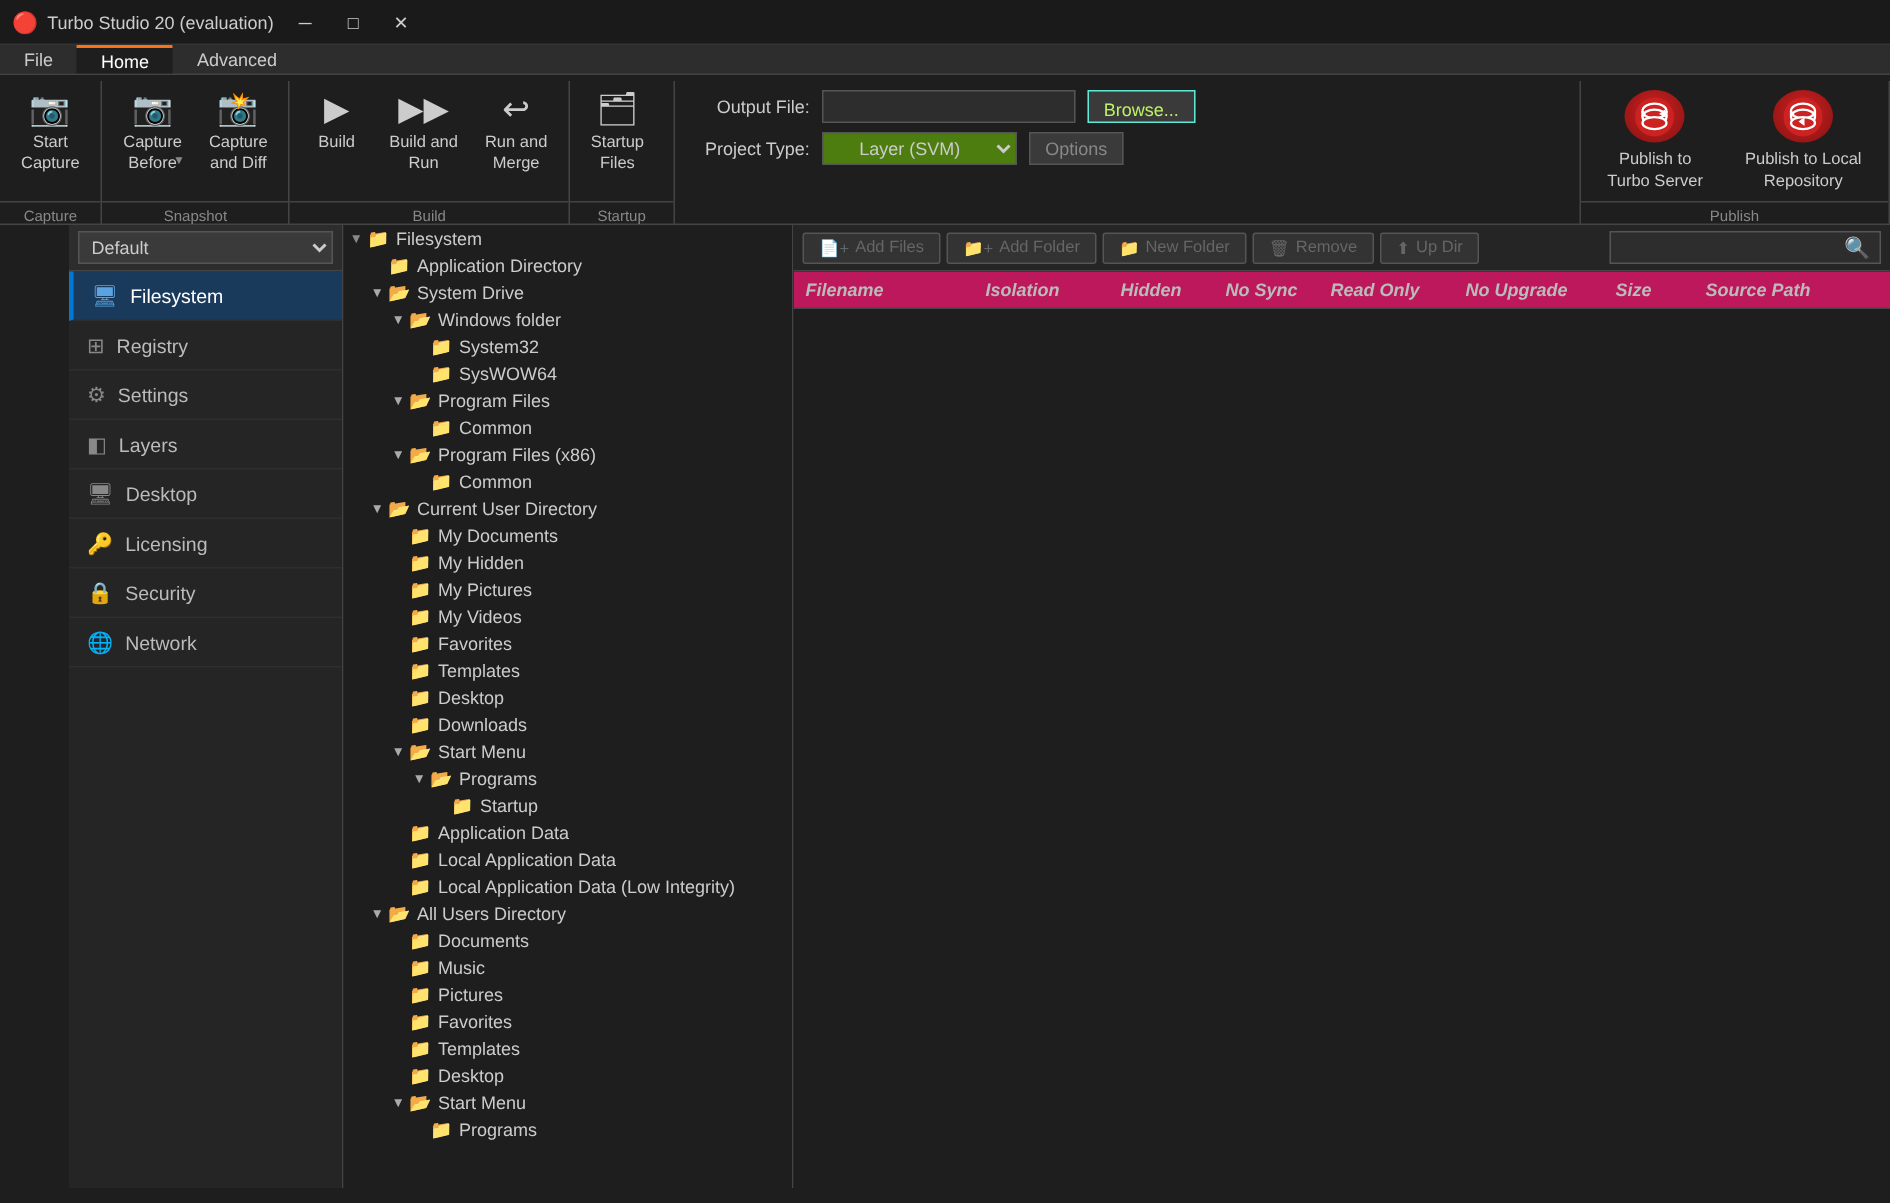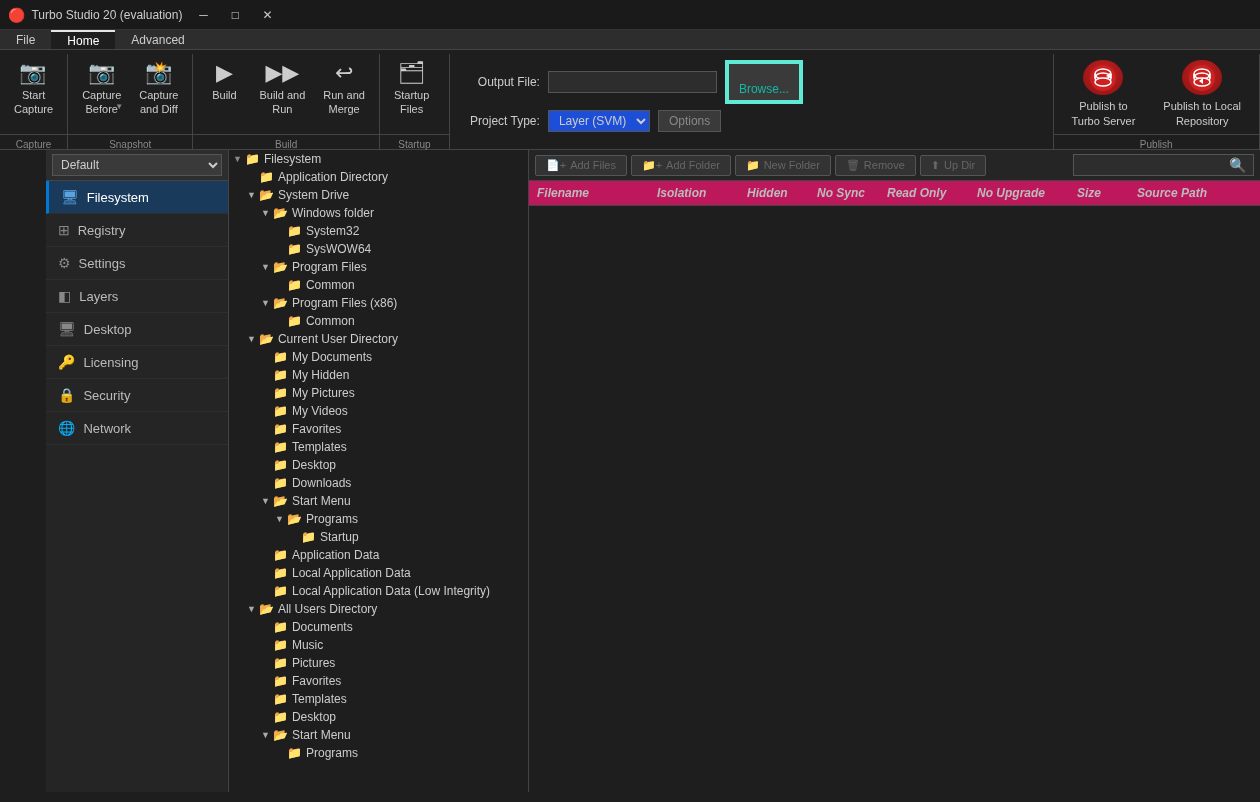--- a/index.html
+++ b/index.html
@@ -29,21 +29,21 @@
     }
     .menu-tab {
       padding: 6px 16px;
       cursor: pointer;
       color: #ccc;
       font-size: 12px;
       height: 100%;
       display: flex;
       align-items: center;
     }
-    .menu-tab.active { background: #1e1e1e; color: #fff; border-top: 2px solid #e5e5e5; }
+    .menu-tab.active { background: #1e1e1e; color: #fff; border-top: 2px solid #f97316; }
     .menu-tab.file { background: #2d2d2d; }
 
     
     #ribbon {
       background: #1e1e1e;
       height: 100px;
       border-bottom: 1px solid #444;
       display: flex;
       align-items: stretch;
       padding: 4px 0;
@@ -77,33 +77,33 @@
       flex: 1;
       background: #2d2d2d;
       border: 1px solid #555;
       color: #ccc;
       padding: 2px 6px;
       font-size: 12px;
       height: 22px;
     }
     .output-select {
       flex: 1;
-      background: #1d4ed8;
+      background: #4d7c0f;
       border: 1px solid #555;
       color: #ccc;
-      padding: 2px 6px;
+      padding: 2px 20px;
       font-size: 12px;
       height: 22px;
       appearance: auto;
     }
     .browse-btn {
       background: #3a3a3a;
-      border: 4px solid #5eead4;
-      color: #14b8a6;
-      padding: 18px 10px;
+      border: 1px solid #5eead4;
+      color: #bef264;
+      padding: 5px 10px;
       font-size: 12px;
       height: 22px;
       cursor: pointer;
     }
     .options-btn {
       background: #3a3a3a;
       border: 1px solid #555;
       color: #888;
       padding: 2px 10px;
       font-size: 12px;

